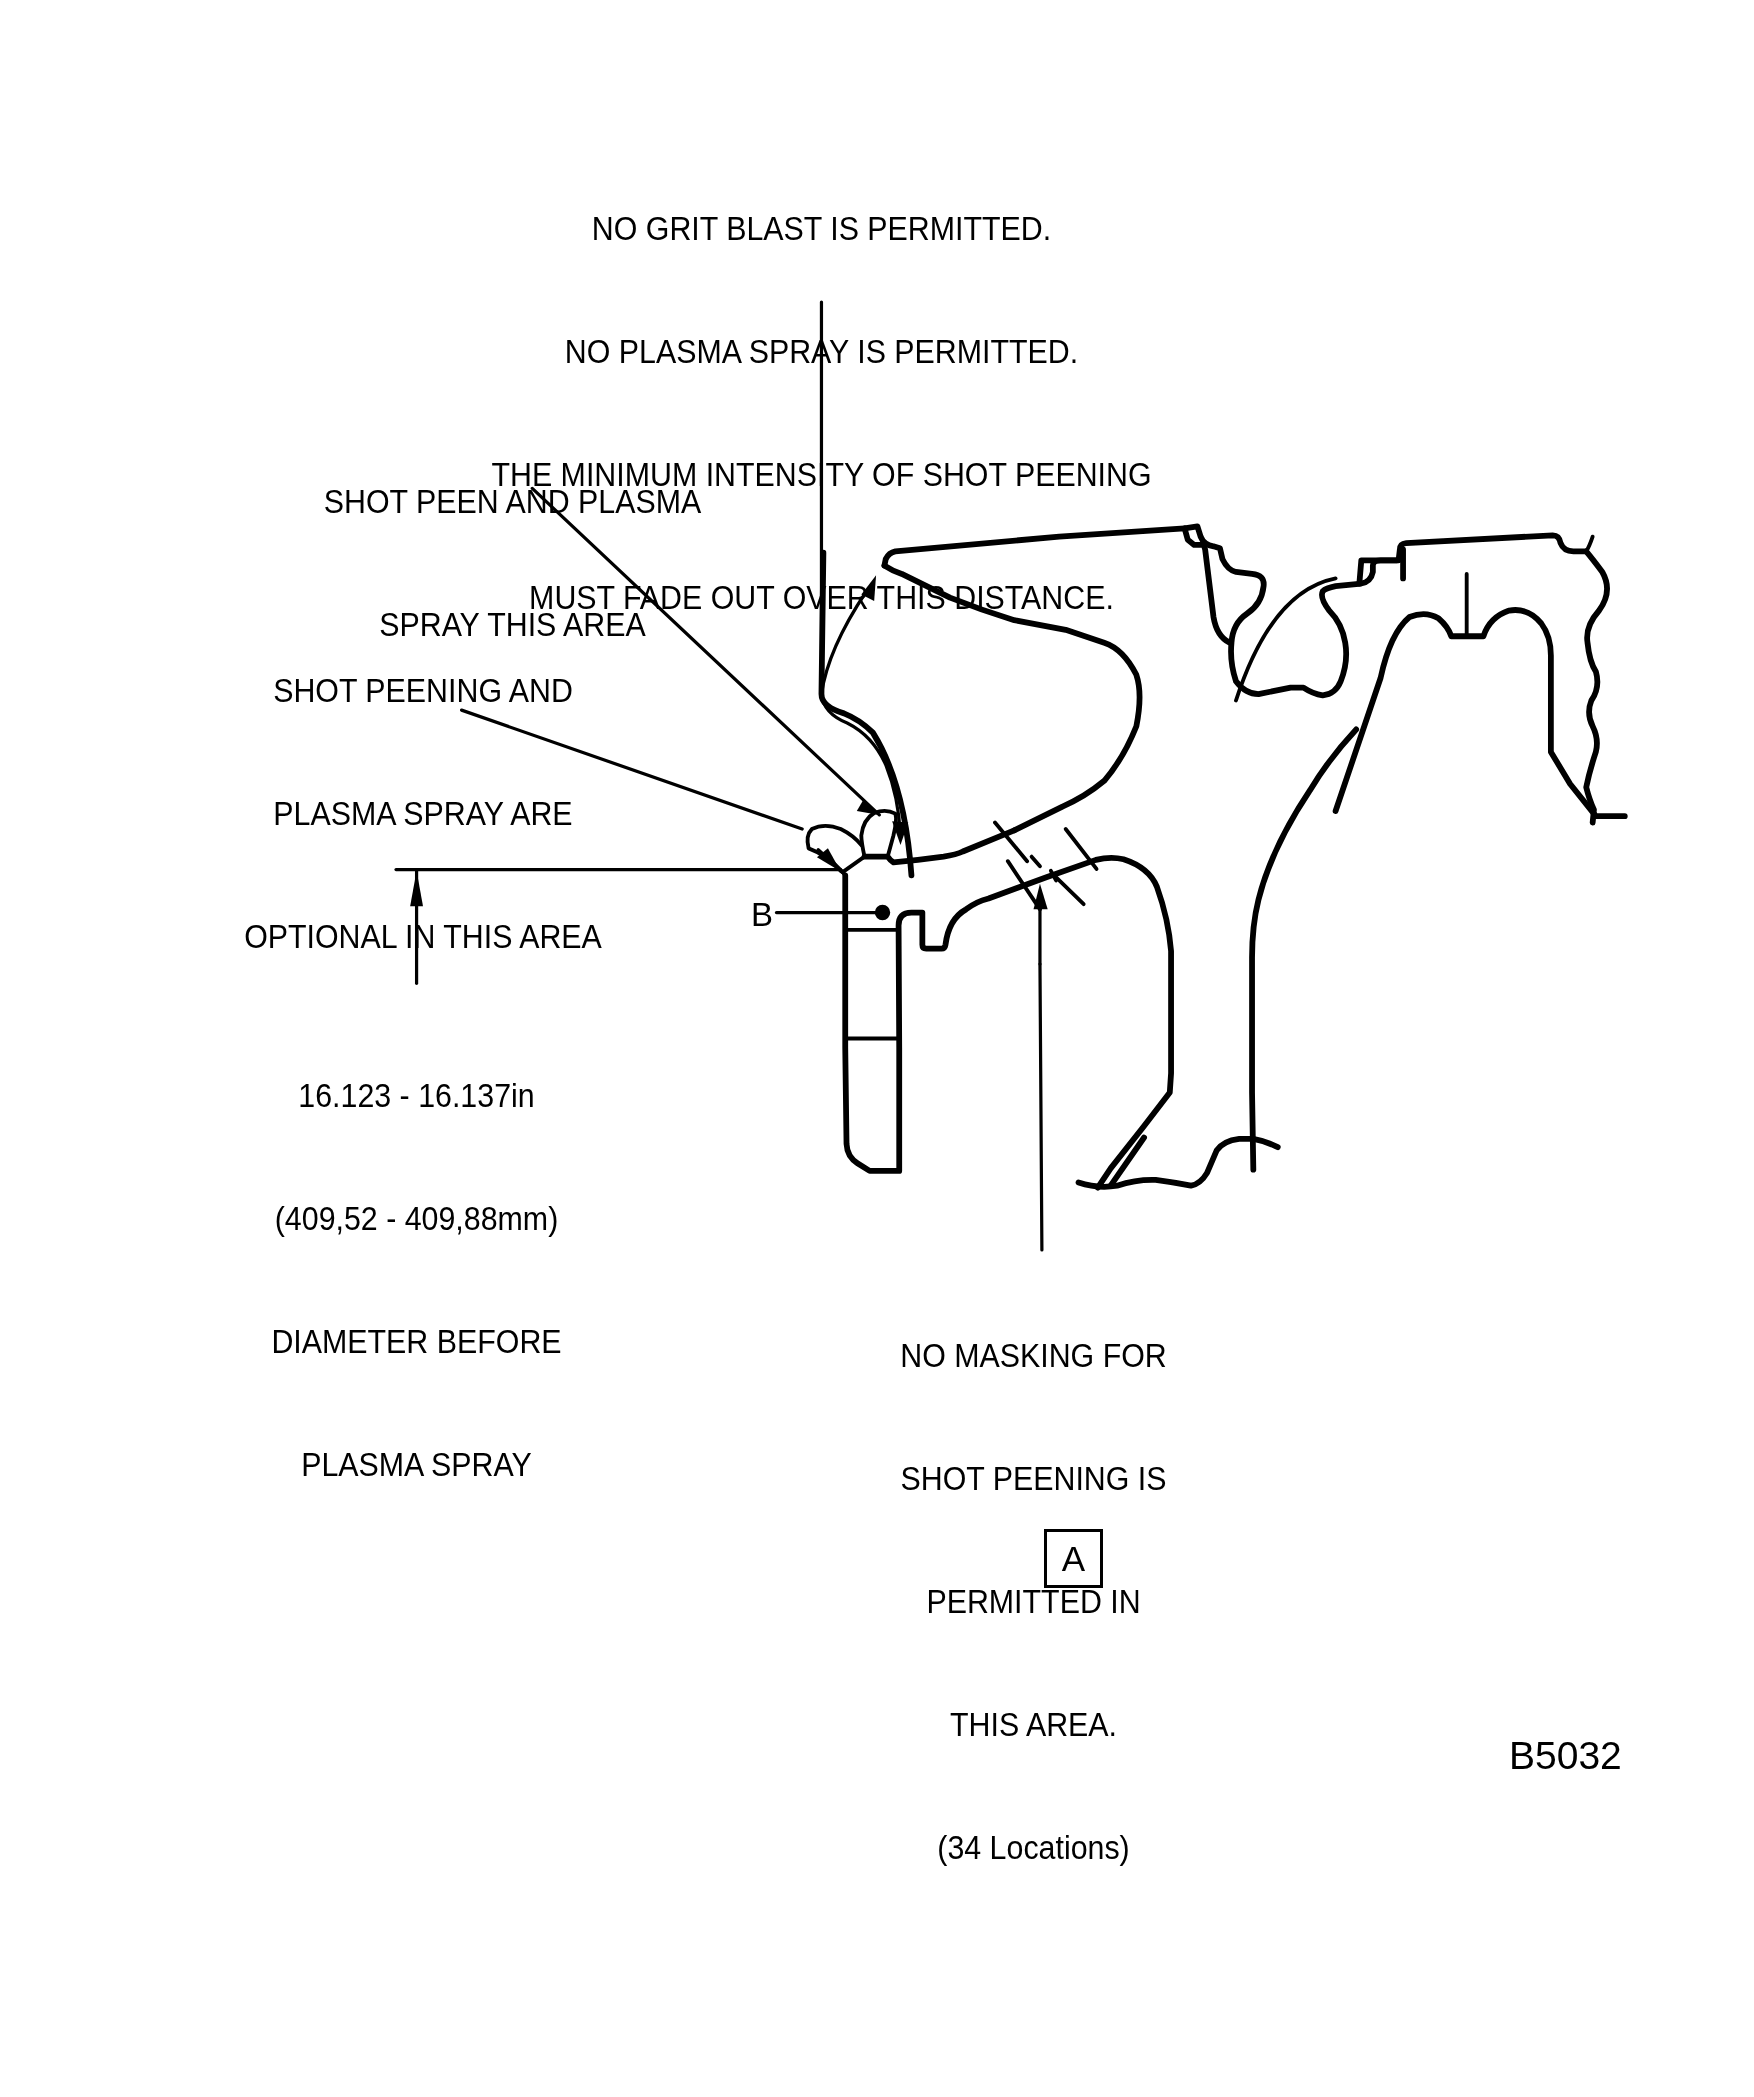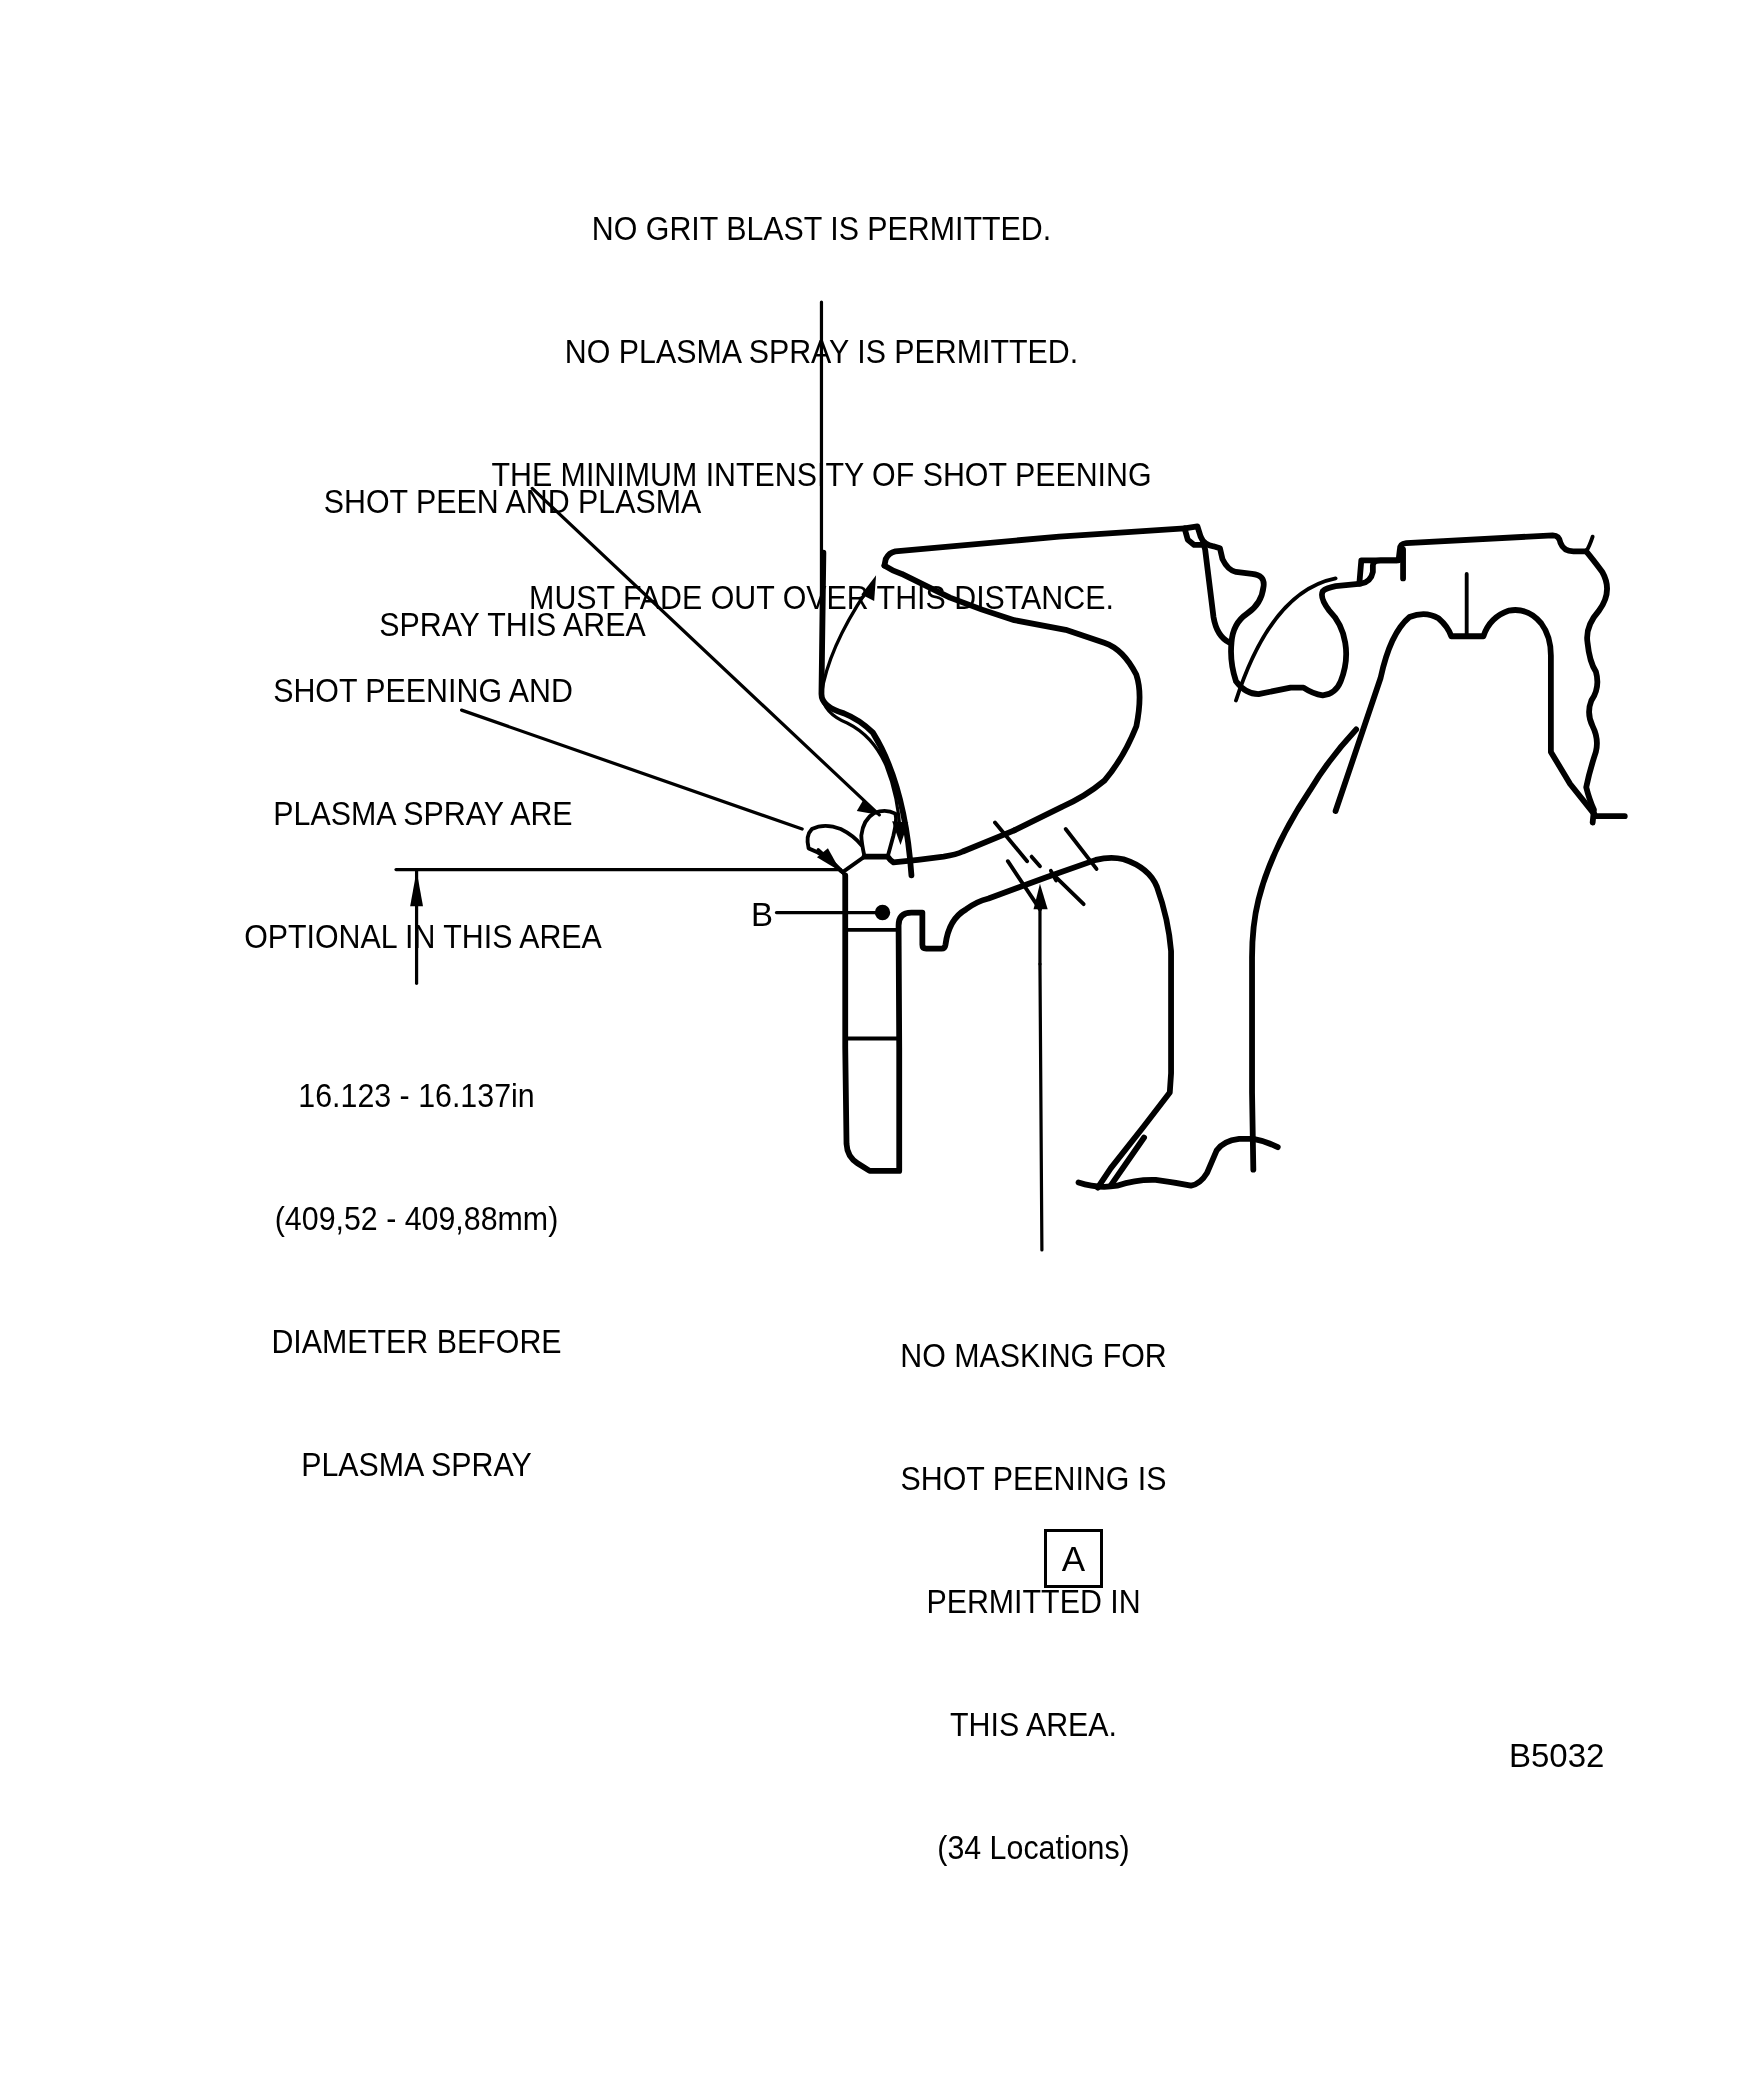--- a/index.html
+++ b/index.html
@@ -74,21 +74,21 @@
       box-sizing: border-box;
       display: flex;
       align-items: center;
       justify-content: center;
       font-size: 35px;
     }
     .fig-id {
       position: absolute;
       left: 1459px;
       top: 1736px;
-      font-size: 33px;
+      font-size: 39px;
       line-height: 39px;
     }
   </style>
 </head>
 <body>
 
 <div class="canvas">
 
   <svg class="drawing" viewBox="0 0 2730 3263" xmlns="http://www.w3.org/2000/svg">
 

